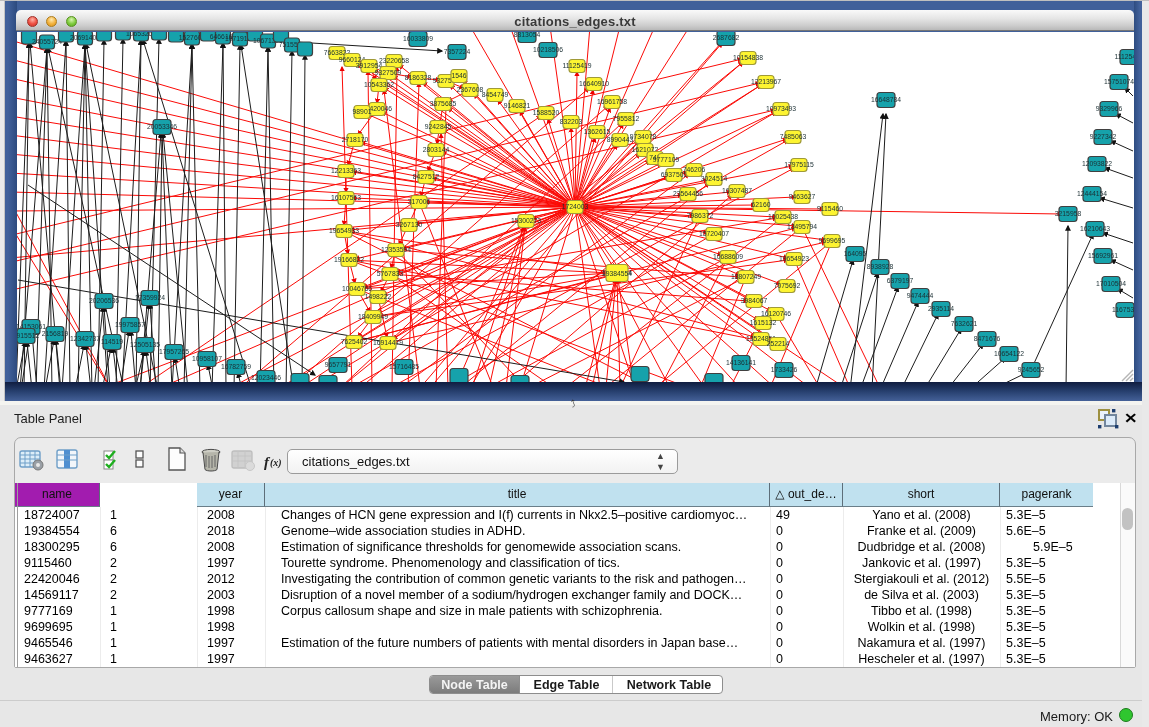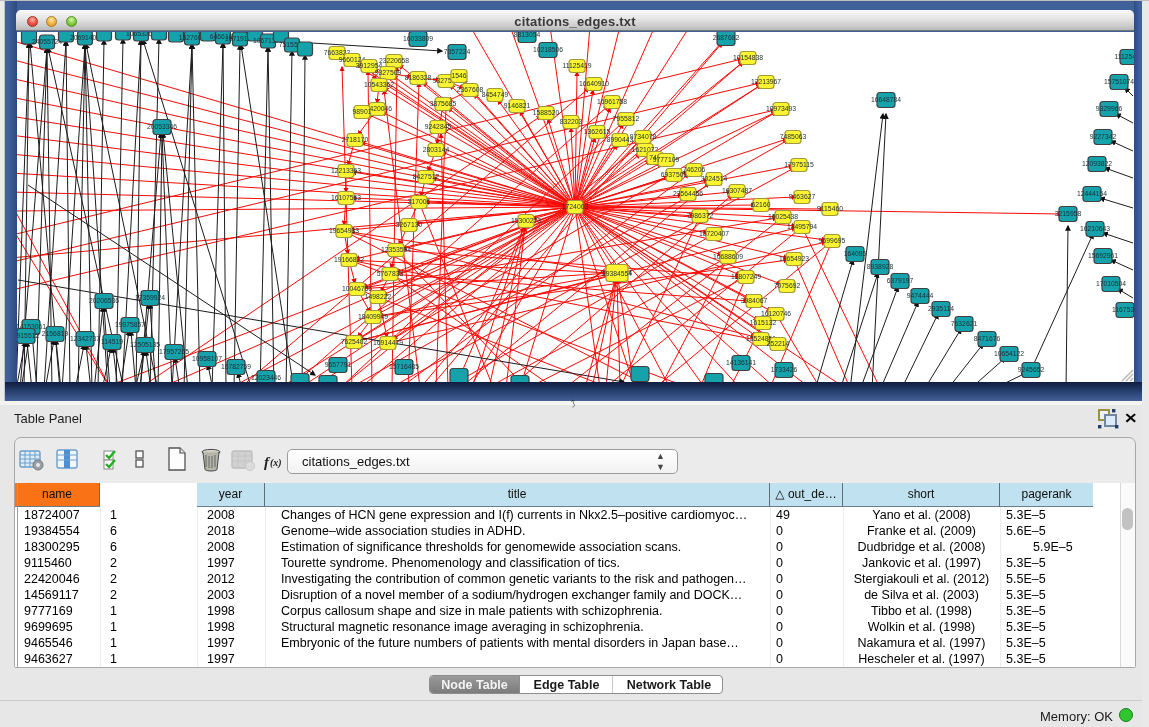--- a/index.html
+++ b/index.html
@@ -698,21 +698,21 @@
  <circle cx="24" cy="20" r="4.5" fill="#cfcfcf" stroke="#aaa"></circle>
 </g>
 <text x="250" y="21" font-size="15" font-style="italic" font-weight="bold" fill="#222" font-family="Liberation Serif, serif">f</text>
 <text x="256" y="20" font-size="10" font-style="italic" font-weight="bold" fill="#222" font-family="Liberation Serif, serif">(x)</text>
 </svg></div>
   <div class="abs" id="combo">
       <span>citations_edges.txt</span>
       <span class="stp">▲<br>▼</span>
     </div>
   <div class="abs" id="thead">
-    <div class="hc" style="left:0;width:85px;background:#f97316;">name</div>
+    <div class="hc" style="left:0;width:85px;background:#a21caf;">name</div>
     <div class="hc" style="left:85px;width:97px;margin-top:36px;">in_degree</div>
     <div class="hc" style="left:182px;width:68px;">year</div>
     <div class="hc" style="left:250px;width:505px;">title</div>
     <div class="hc" style="left:755px;width:73px;">△ out_de…</div>
     <div class="hc" style="left:828px;width:157px;">short</div>
     <div class="hc" style="left:985px;width:93px;border-right:none;">pagerank</div>
   </div>
   <div class="abs" id="tbody">
       <div class="row" style="top:0px">
         <span style="left:9px">18724007</span>
@@ -774,30 +774,29 @@
         <span style="left:192px">1998</span>
         <span style="left:266px">Corpus callosum shape and size in male patients with schizophrenia.</span>
         <span style="left:761px">0</span>
         <span class="ctr" style="left:828px;width:157px">Tibbo et al. (1998)</span>
         <span style="left:991px">5.3E–5</span>
       </div>
       <div class="row" style="top:112px">
         <span style="left:9px">9699695</span>
         <span style="left:95px">1</span>
         <span style="left:192px">1998</span>
-        <span style="left:266px">Structural magnetic resonance image averaging in schizophrenia.</span>
         <span style="left:761px">0</span>
         <span class="ctr" style="left:828px;width:157px">Wolkin et al. (1998)</span>
         <span style="left:991px">5.3E–5</span>
       </div>
       <div class="row" style="top:128px">
         <span style="left:9px">9465546</span>
         <span style="left:95px">1</span>
         <span style="left:192px">1997</span>
-        <span style="left:266px">Embryonic of the future numbers of patients with mental disorders in Japan base…</span>
+        <span style="left:266px">Estimation of the future numbers of patients with mental disorders in Japan base…</span>
         <span style="left:761px">0</span>
         <span class="ctr" style="left:828px;width:157px">Nakamura et al. (1997)</span>
         <span style="left:991px">5.3E–5</span>
       </div>
       <div class="row" style="top:144px">
         <span style="left:9px">9463627</span>
         <span style="left:95px">1</span>
         <span style="left:192px">1997</span>
         <span style="left:761px">0</span>
         <span class="ctr" style="left:828px;width:157px">Hescheler et al. (1997)</span>

